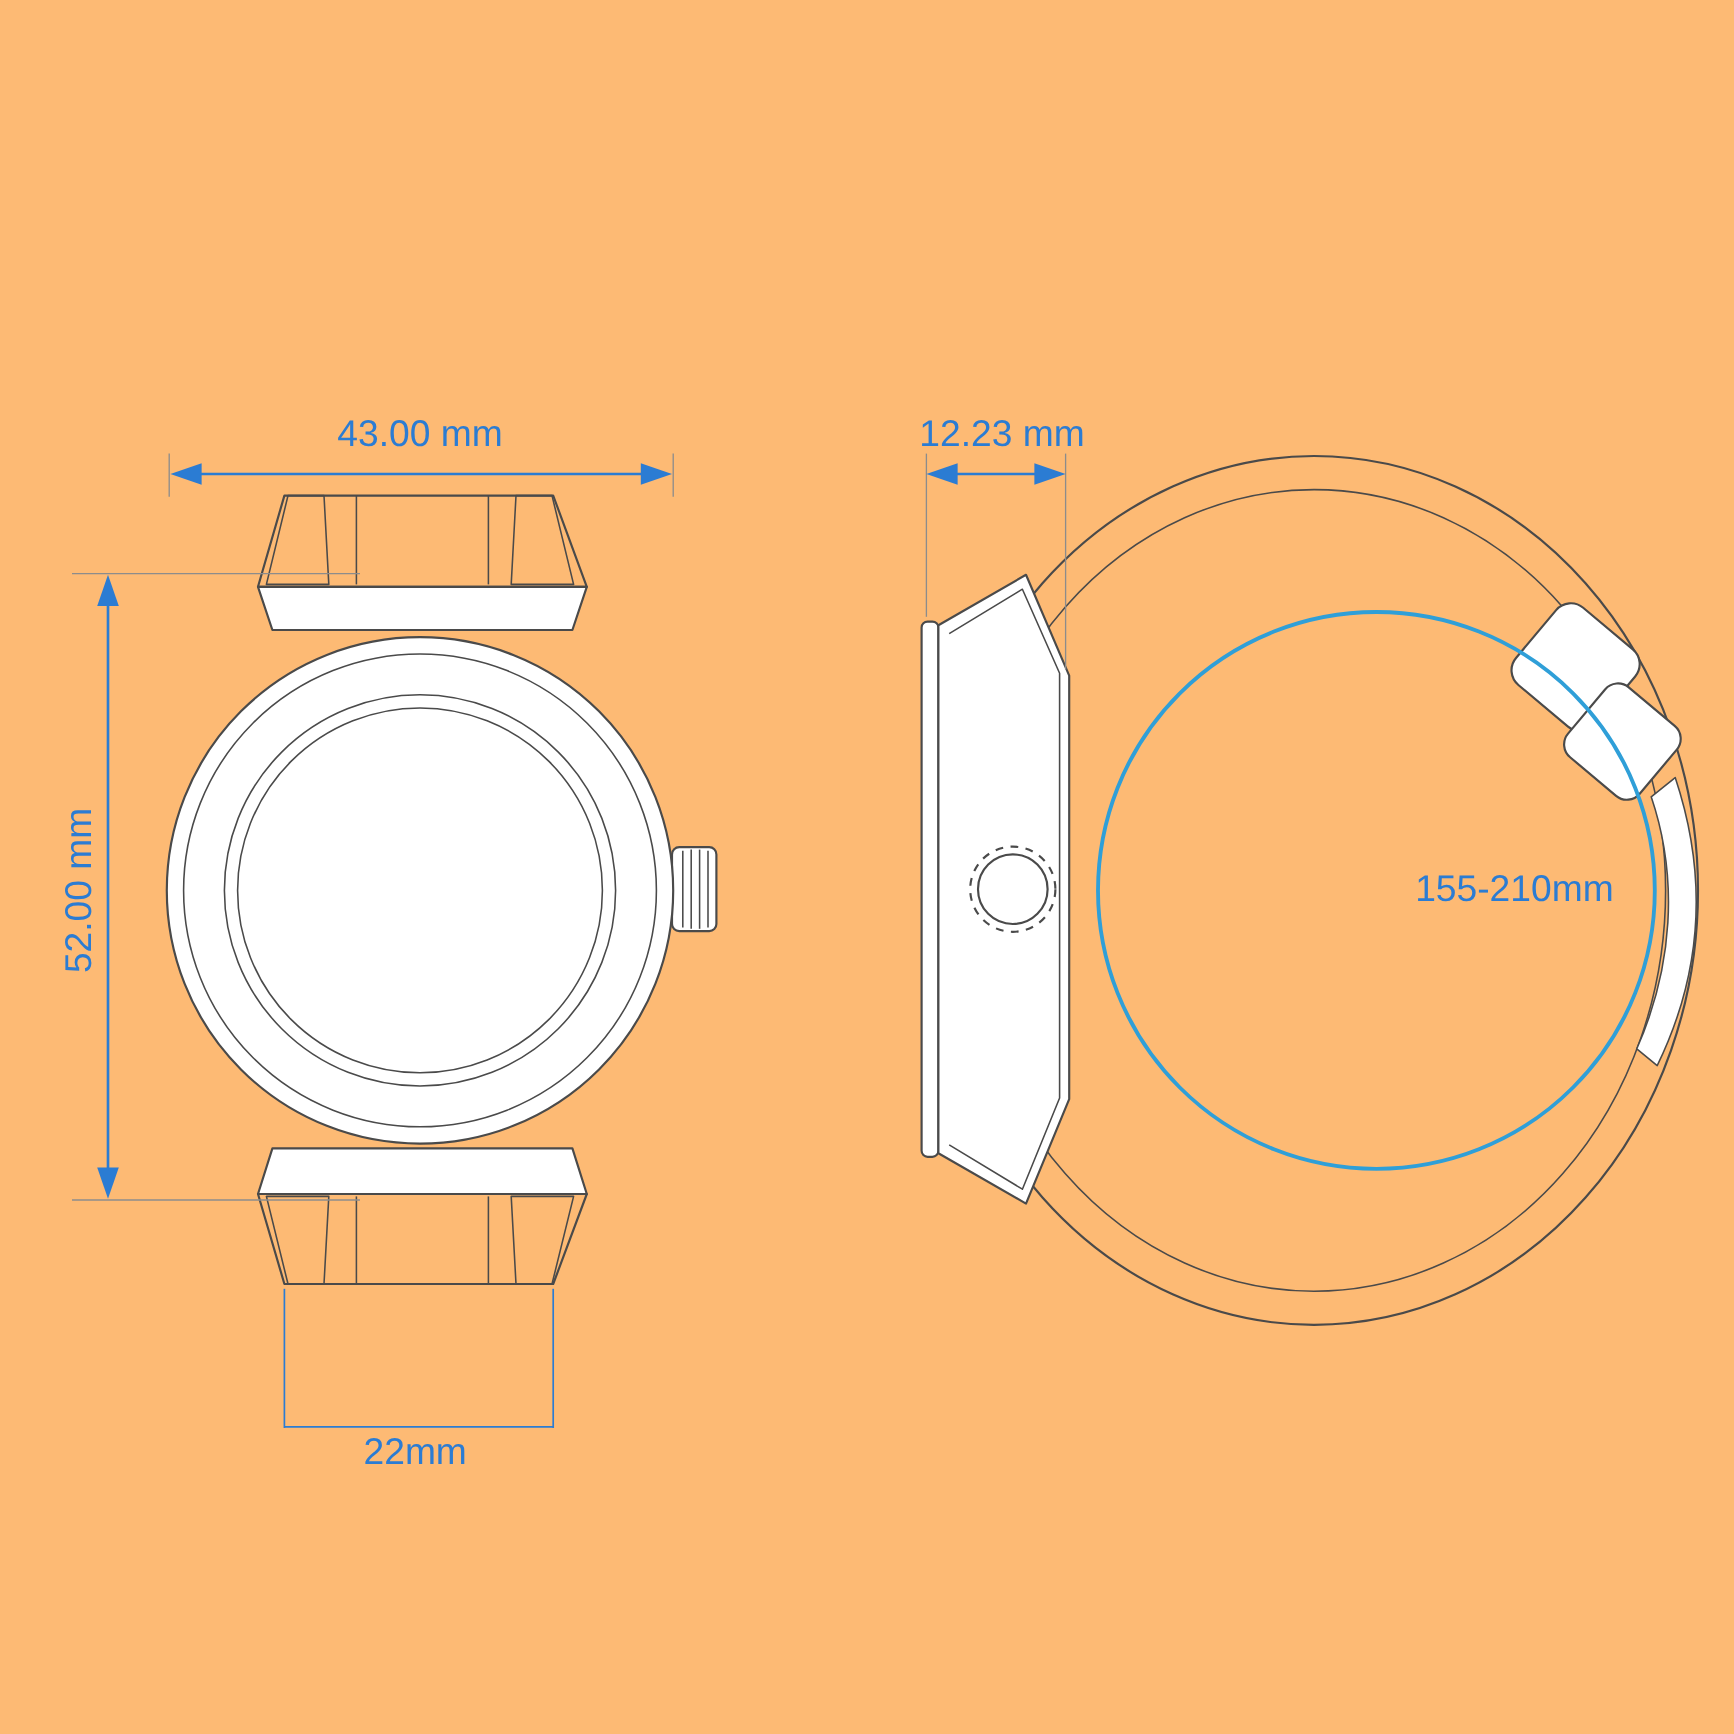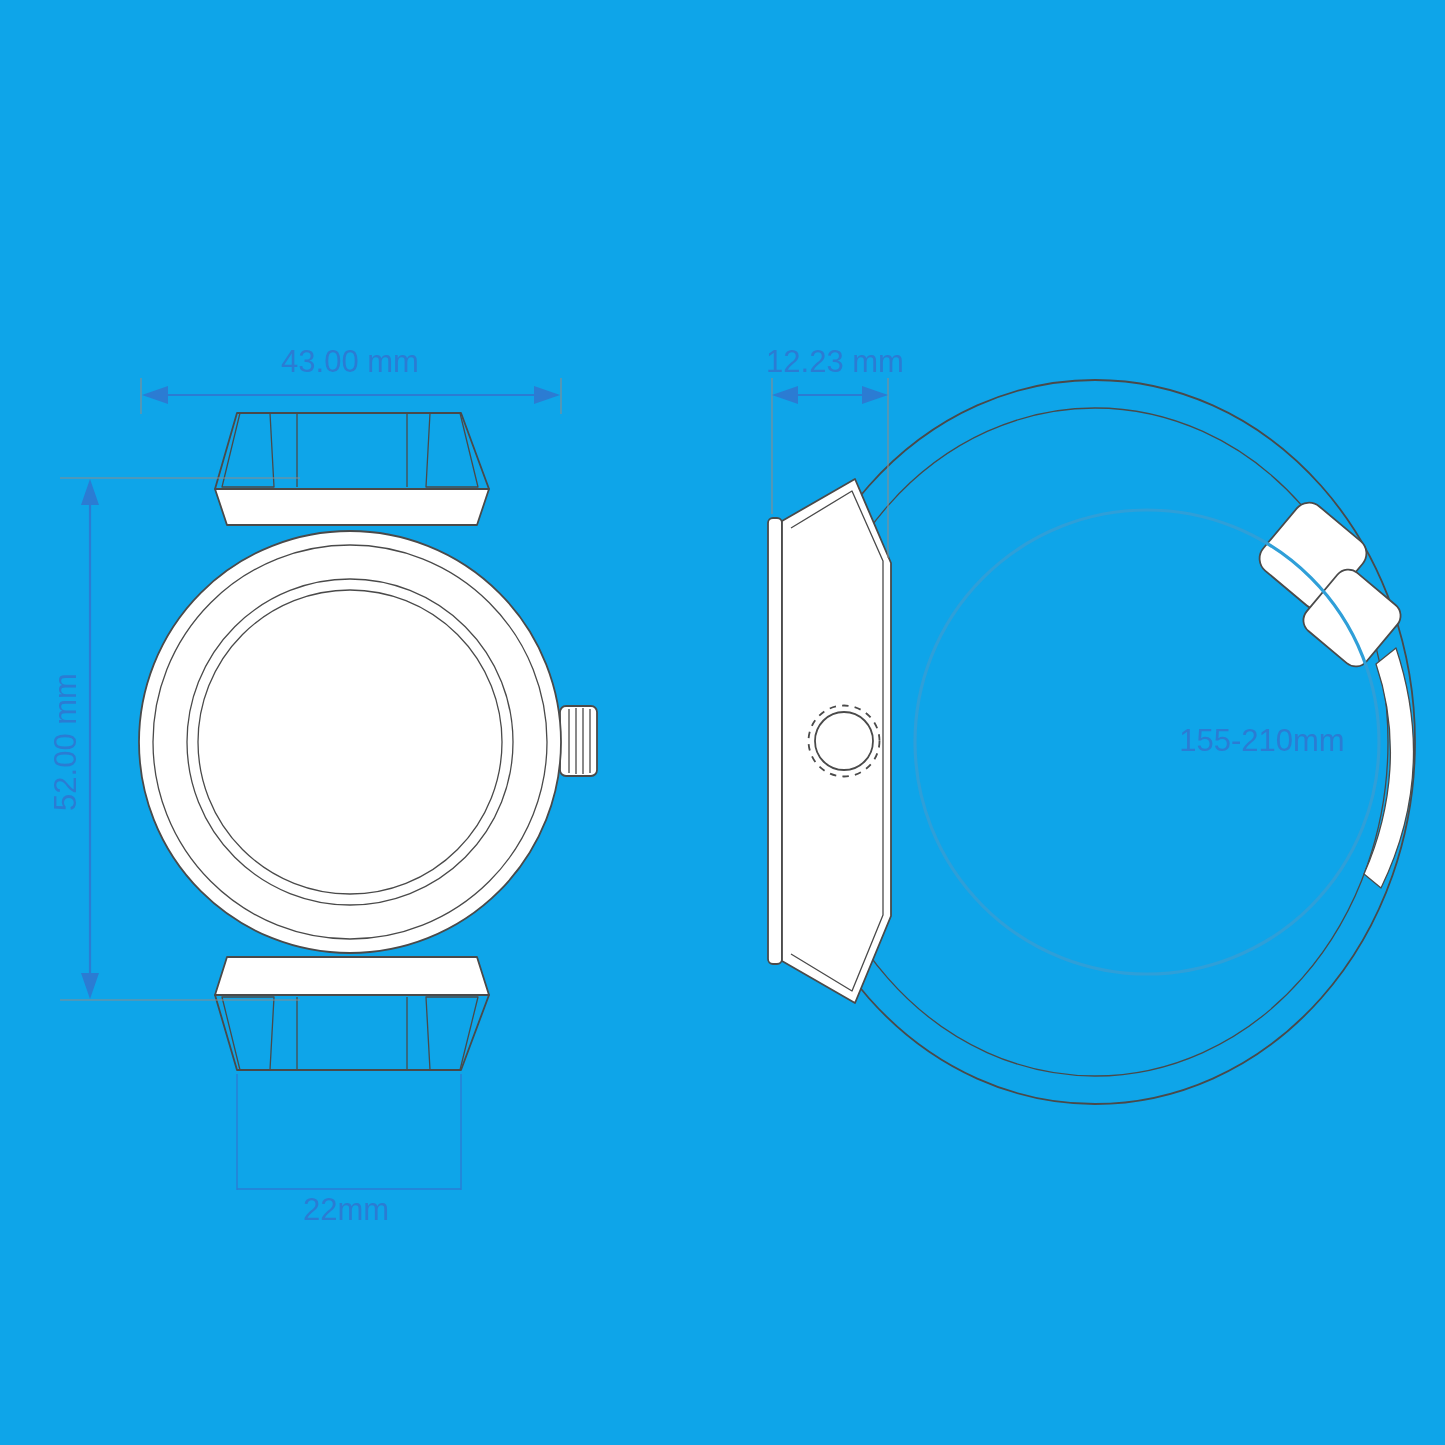--- a/index.html
+++ b/index.html
@@ -1,16 +1,16 @@
 <!DOCTYPE html>
 <html><head>
 <meta charset="utf-8">
 <style>
   html,body{margin:0;padding:0;background:#ffffff;}
-  .canvas{position:relative;width:1445px;height:1445px;background:#0ea5e9;overflow:hidden;}
+  .canvas{position:relative;width:1445px;height:1445px;background:#fdba74;overflow:hidden;}
   svg{position:absolute;top:0;left:0;}
   .ln  { stroke:#4a4a4a; fill:none; stroke-width:1.8; stroke-linejoin:round; }
   .lnw { stroke:#4a4a4a; fill:#ffffff; stroke-width:1.8; stroke-linejoin:round; }
   .thin{ stroke-width:1.3; }
   .dim { stroke:#2b7cd3; stroke-width:2.2; fill:none; }
   .dimfill { fill:#2b7cd3; stroke:none; }
   .ext { stroke:#8c8c8c; stroke-width:1.1; fill:none; }
   .bracket { stroke:#2b7cd3; stroke-width:1.4; fill:none; }
   .label { font-family:"Liberation Sans", sans-serif; font-size:31px; }
 </style>

